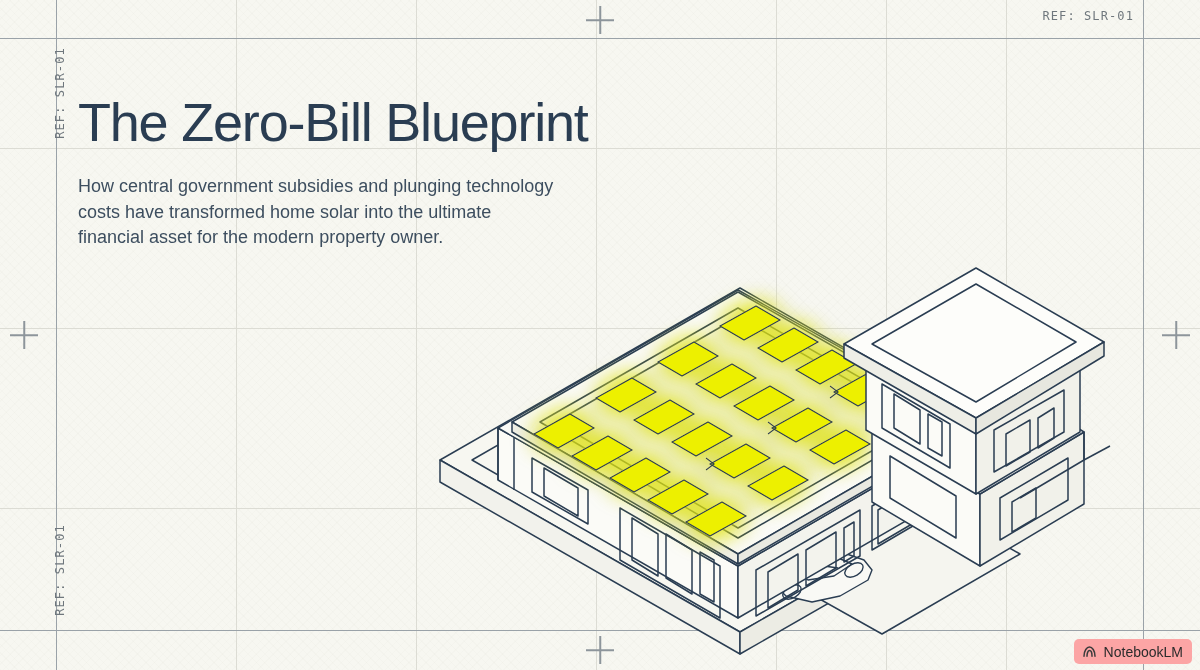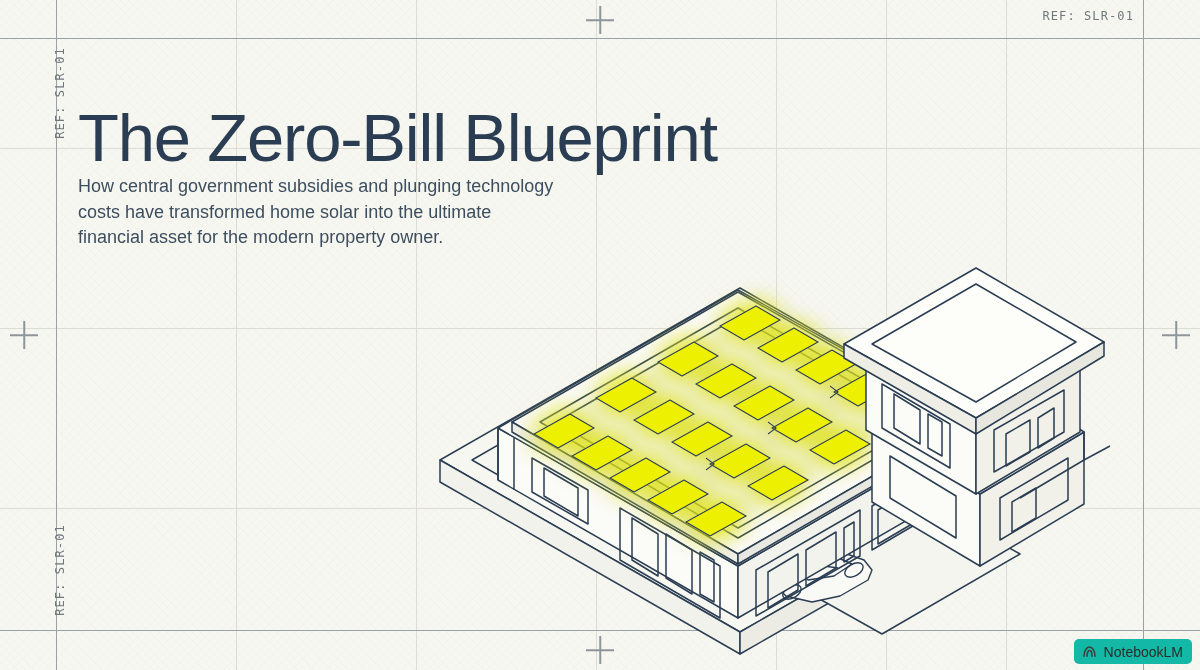--- a/index.html
+++ b/index.html
@@ -49,37 +49,37 @@
   }
   #ref-top-right{position:absolute;right:66px;top:9px;}
   #ref-bottom-right{position:absolute;right:52px;bottom:10px;}
   .ref-vert{position:absolute;left:14px;transform-origin:center;transform:rotate(-90deg);}
   #ref-left-top{top:86px;}
   #ref-left-bottom{top:563px;}
 
   
   #headline{
     position:absolute;left:78px;top:58px;
-    font-size:67px;line-height:1.05;font-weight:400;
+    font-size:54px;line-height:1.05;font-weight:400;
     color:#2a3d52;letter-spacing:-1.2px;
   }
   #subhead{
     position:absolute;left:78px;top:156px;width:480px;
     font-size:18px;line-height:1.42;font-weight:400;color:#3d4e5f;
   }
 
   
   #illo{position:absolute;left:420px;top:130px;width:760px;height:500px;}
   #illo svg{width:100%;height:100%;display:block;overflow:visible;}
 
   
   #nblm{
     position:absolute;right:8px;bottom:6px;
     display:flex;align-items:center;gap:6px;
-    background:#14b8a6;border-radius:5px;padding:4px 9px 4px 7px;
+    background:#fca5a5;border-radius:5px;padding:4px 9px 4px 7px;
   }
   #nblm .lbl{font-size:14px;color:#2b2b2b;font-family:"Liberation Sans",sans-serif;}
   #nblm svg{display:block;}
 </style>
 </head>
 <body>
 
 <div id="paper"></div>
 
 <div id="grid">

